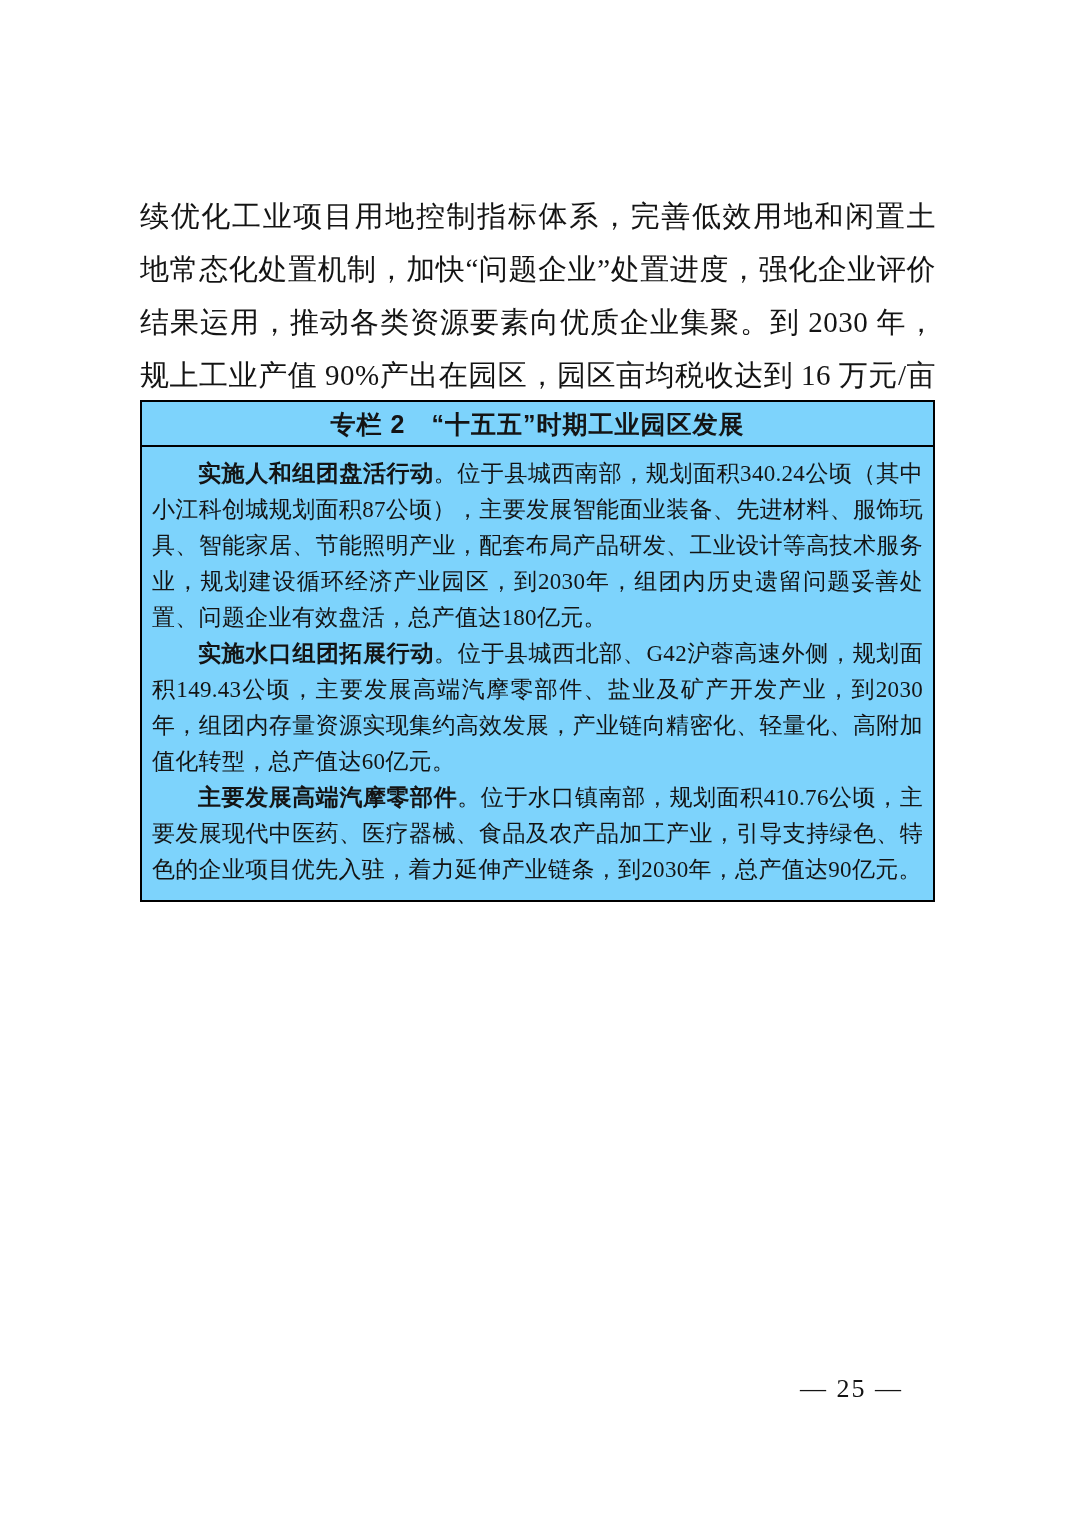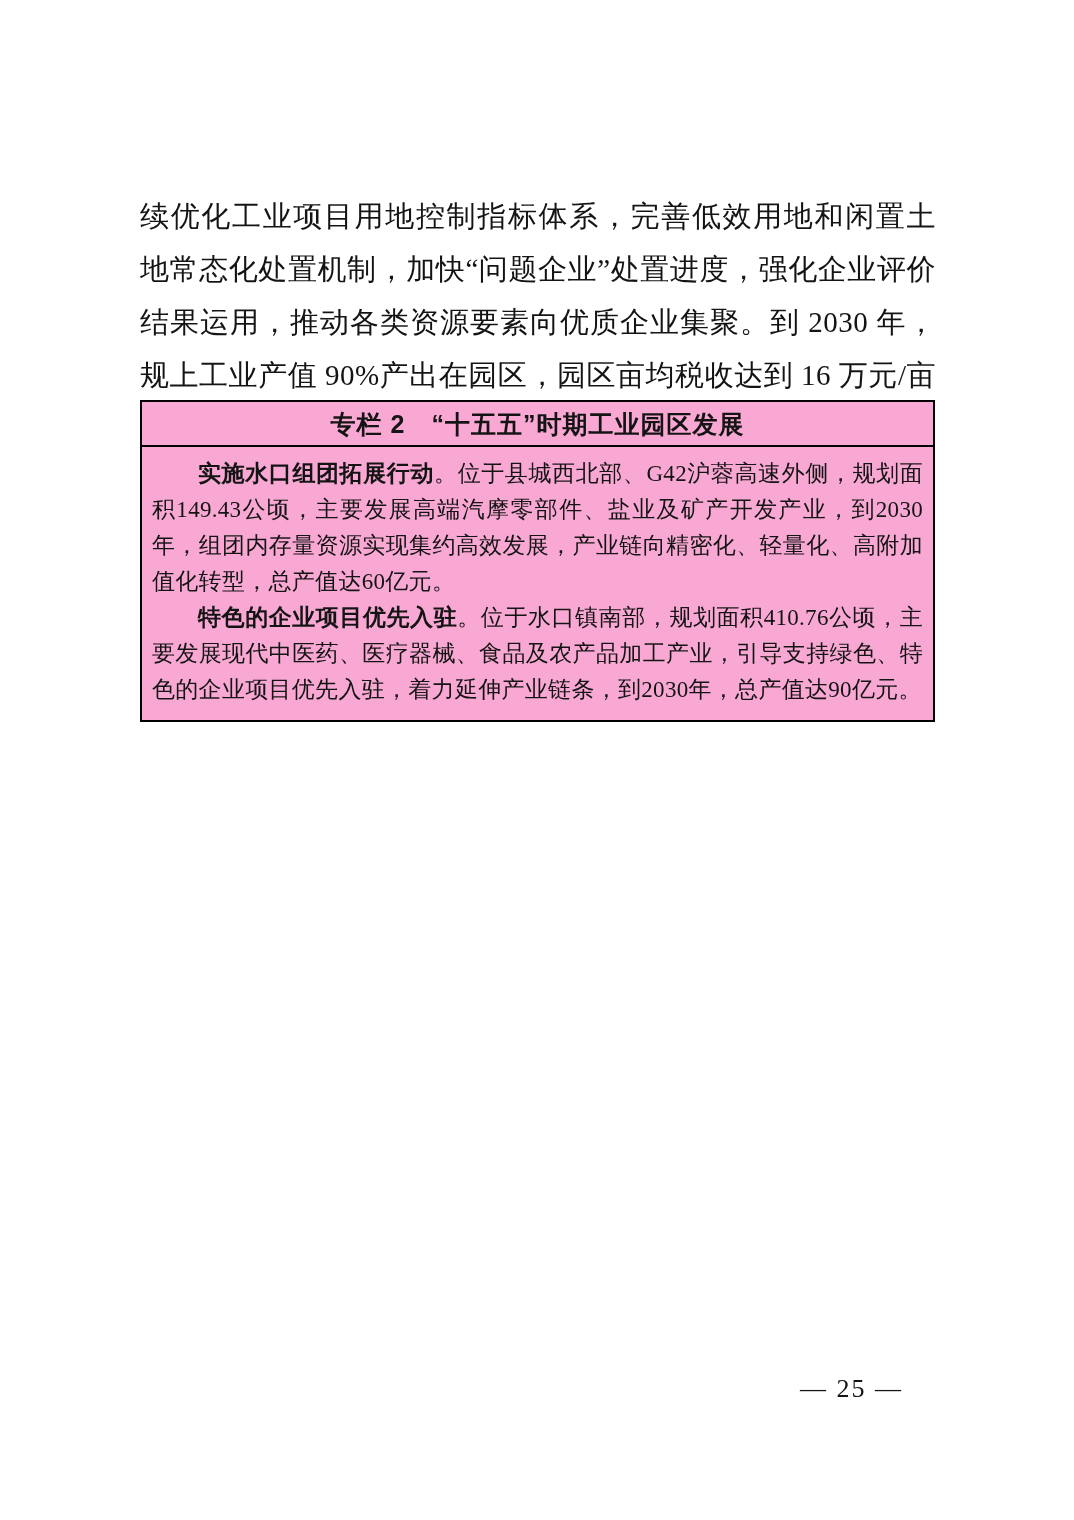--- a/index.html
+++ b/index.html
@@ -33,21 +33,21 @@
     text-justify: inter-ideograph;
     margin: 0;
   }
   
   .feature-box {
     position: absolute;
     left: 140px;
     top: 400px;
     width: 791px;
     border: 2px solid #000000;
-    background: #f9a8d4;
+    background: #7dd3fc;
   }
   .feature-box .box-title {
     font-family: "Liberation Sans", sans-serif;
     font-weight: bold;
     font-size: 25px;
     line-height: 40px;
     text-align: center;
     padding: 2px 0 1px 0;
     border-bottom: 2px solid #000000;
     letter-spacing: 1px;
@@ -83,28 +83,31 @@
 <body>
 
 <div class="page">
 
   <p class="intro">续优化工业项目用地控制指标体系，完善低效用地和闲置土地常态化处置机制，加快“问题企业”处置进度，强化企业评价结果运用，推动各类资源要素向优质企业集聚。到 2030 年，规上工业产值 90%产出在园区，园区亩均税收达到 16 万元/亩以上。</p>
 
   <div class="feature-box">
     <div class="box-title">专栏 2　“十五五”时期工业园区发展</div>
     <div class="box-body">
 
+      <p class="box-entry">
+        <span class="entry-lead">实施人和组团盘活行动</span><span>。位于县城西南部，规划面积340.24公顷（其中小江科创城规划面积87公顷），主要发展智能面业装备、先进材料、服饰玩具、智能家居、节能照明产业，配套布局产品研发、工业设计等高技术服务业，规划建设循环经济产业园区，到2030年，组团内历史遗留问题妥善处置、问题企业有效盘活，总产值达180亿元。</span>
+      </p>
 
       <p class="box-entry">
         <span class="entry-lead">实施水口组团拓展行动</span><span>。位于县城西北部、G42沪蓉高速外侧，规划面积149.43公顷，主要发展高端汽摩零部件、盐业及矿产开发产业，到2030年，组团内存量资源实现集约高效发展，产业链向精密化、轻量化、高附加值化转型，总产值达60亿元。</span>
       </p>
 
 
       <p class="box-entry">
-        <span class="entry-lead">特色的企业项目优先入驻</span><span>。位于水口镇南部，规划面积410.76公顷，主要发展现代中医药、医疗器械、食品及农产品加工产业，引导支持绿色、特色的企业项目优先入驻，着力延伸产业链条，到2030年，总产值达90亿元。</span>
+        <span class="entry-lead">主要发展高端汽摩零部件</span><span>。位于水口镇南部，规划面积410.76公顷，主要发展现代中医药、医疗器械、食品及农产品加工产业，引导支持绿色、特色的企业项目优先入驻，着力延伸产业链条，到2030年，总产值达90亿元。</span>
       </p>
 
     </div>
   </div>
 
   <div class="footer">— 25 —</div>
 
 </div>
 
 </body></html>

